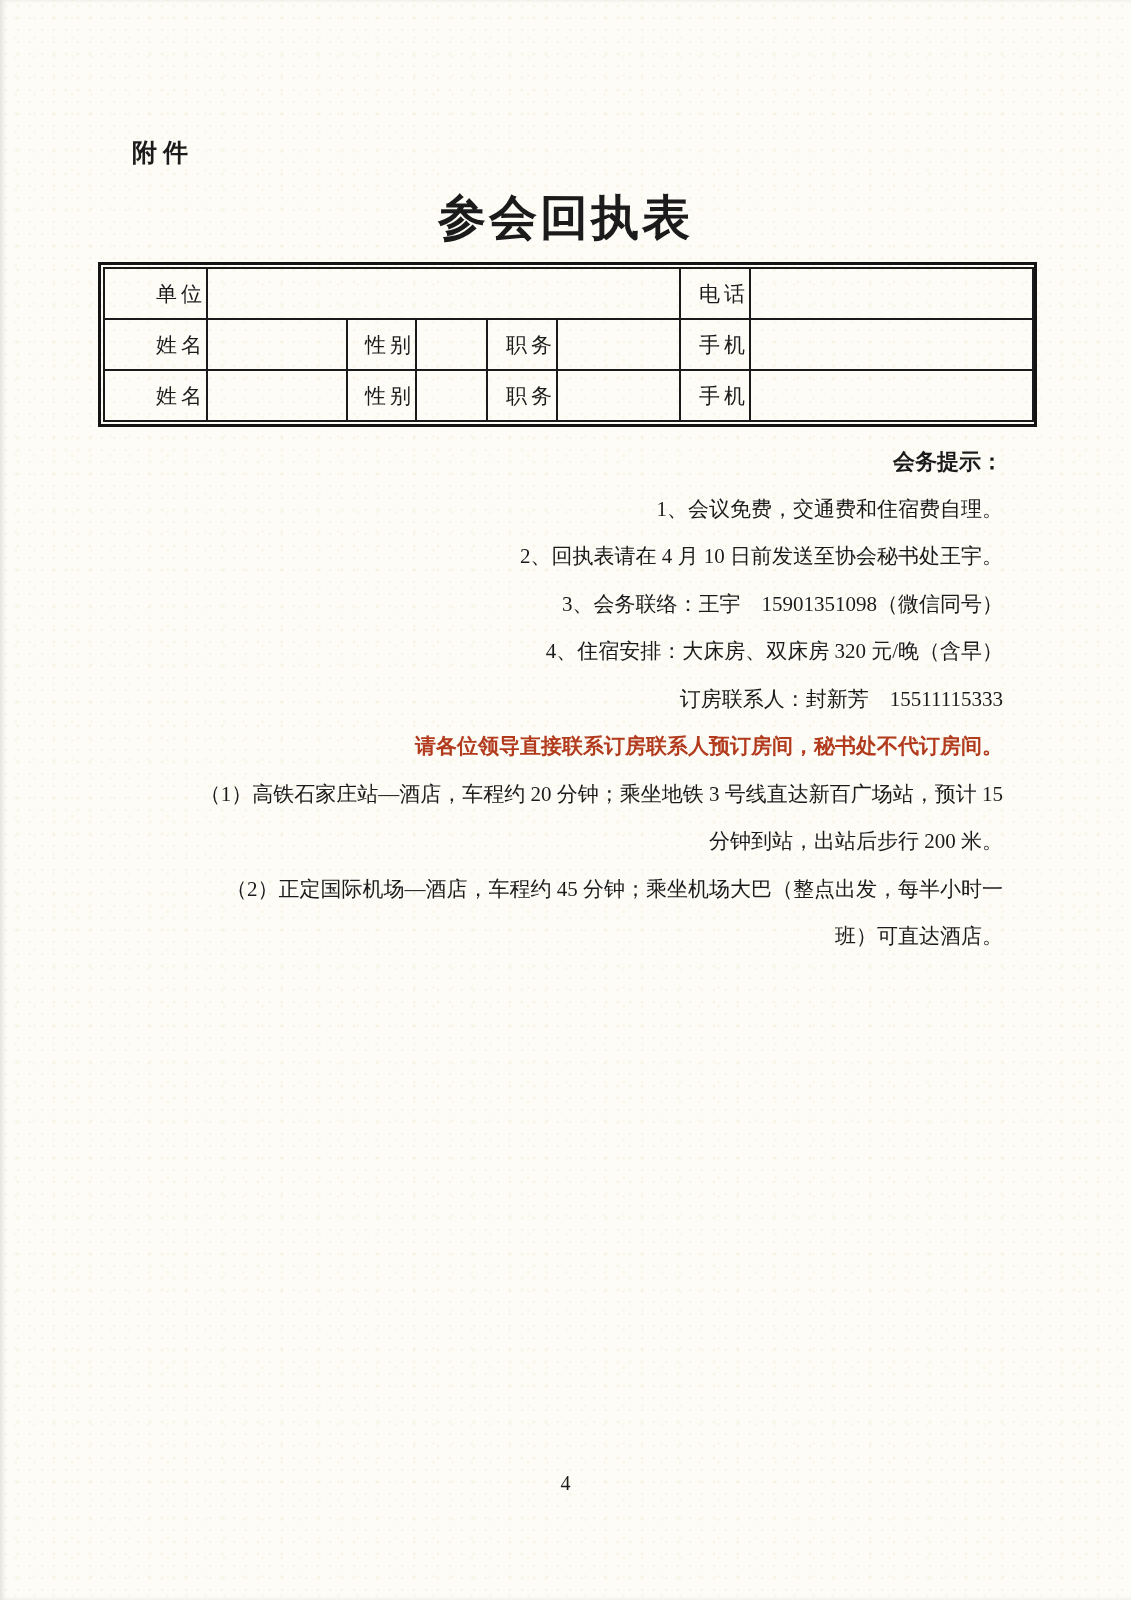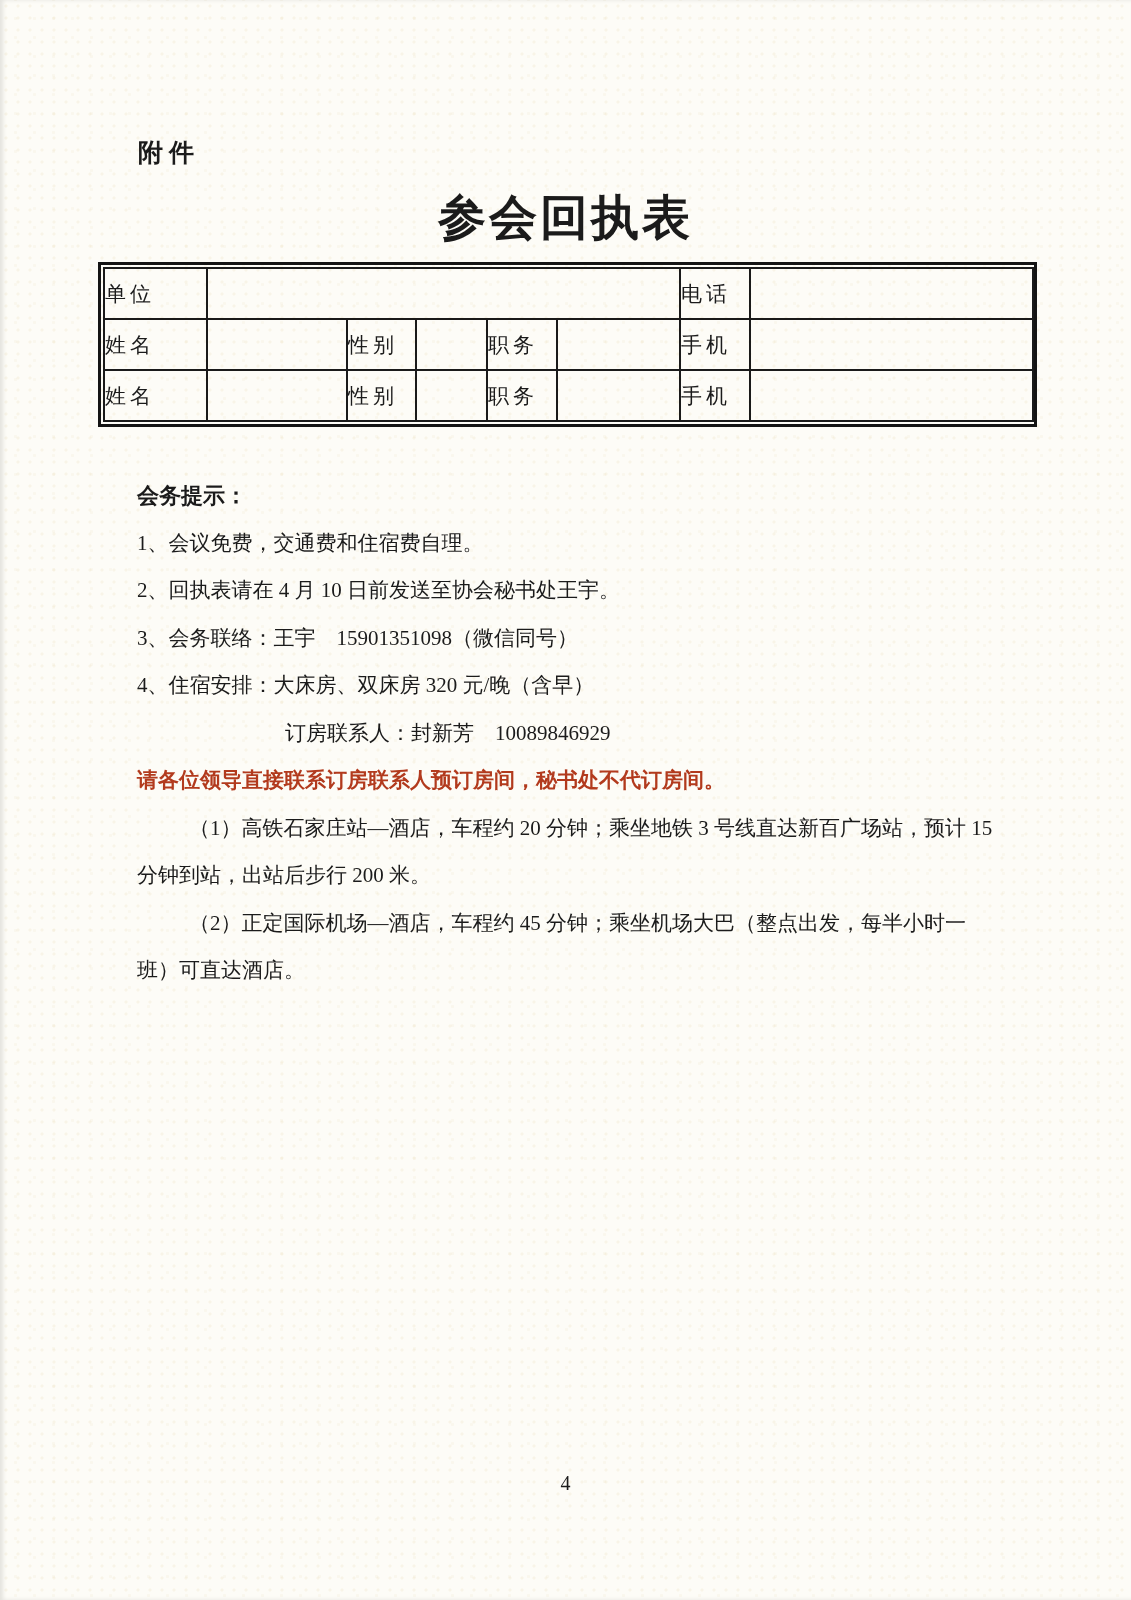--- a/index.html
+++ b/index.html
@@ -12,21 +12,21 @@
       radial-gradient(circle, rgba(216,190,118,0.12) 1.2px, transparent 1.9px),
       radial-gradient(circle, rgba(216,190,118,0.08) 1.2px, transparent 1.9px);
     background-size: 12px 12px, 19px 19px;
     background-position: 0 0, 6px 9px;
     color:#1b1b1b;
     font-family:"Liberation Serif","DejaVu Serif",serif;
     box-shadow:inset 3px 0 4px rgba(0,0,0,0.10);
     overflow:hidden;
   }
   .attachment{
-    position:absolute;left:138px;top:136px;
+    position:absolute;left:132px;top:136px;
     font-family:"Liberation Sans","DejaVu Sans",sans-serif;
     font-weight:bold;font-size:25px;letter-spacing:6px;
   }
   .doc-title{
     position:absolute;left:0;top:186px;width:100%;
     text-align:center;
     font-weight:bold;font-size:48px;letter-spacing:3px;
     margin:0;
   }
   .form-wrap{
@@ -36,28 +36,28 @@
     background:transparent;
   }
   table.reply{
     border-collapse:collapse;width:100%;table-layout:fixed;
   }
   table.reply td{
     border:2px solid #1a1a1a;
     height:49px;
     font-size:21px;
     letter-spacing:4px;
-    text-align:left;
+    text-align:right;
     vertical-align:middle;
     padding:0;
   }
   td.val{background:transparent;}
   .notes{
-    position:absolute;left:137px;top:472px;width:866px;
-    font-size:21px;line-height:47.5px;
+    position:absolute;left:137px;top:438px;width:866px;
+    font-size:21px;line-height:47.5px;text-align:right;
   }
   .notes-heading{
     font-family:"Liberation Sans","DejaVu Sans",sans-serif;
     font-weight:bold;font-size:22px;
     margin:0;
   }
   .notes p{margin:0;}
   .booking{padding-left:148px;}
   .warning{
     font-weight:bold;
@@ -120,21 +120,21 @@
       </tbody>
     </table>
   </div>
 
   <div class="notes">
     <p class="notes-heading">会务提示：</p>
     <p>1、会议免费，交通费和住宿费自理。</p>
     <p>2、回执表请在 4 月 10 日前发送至协会秘书处王宇。</p>
     <p>3、会务联络：王宇　15901351098（微信同号）</p>
     <p>4、住宿安排：大床房、双床房 320 元/晚（含早）</p>
-    <p class="booking">订房联系人：封新芳　10089846929</p>
+    <p class="booking">订房联系人：封新芳　15511115333</p>
     <p class="warning">请各位领导直接联系订房联系人预订房间，秘书处不代订房间。</p>
     <p class="sub-item">（1）高铁石家庄站—酒店，车程约 20 分钟；乘坐地铁 3 号线直达新百广场站，预计 15 分钟到站，出站后步行 200 米。</p>
     <p class="sub-item">（2）正定国际机场—酒店，车程约 45 分钟；乘坐机场大巴（整点出发，每半小时一班）可直达酒店。</p>
   </div>
 
   <div class="page-number">4</div>
 
 </div>
 
 </body></html>

